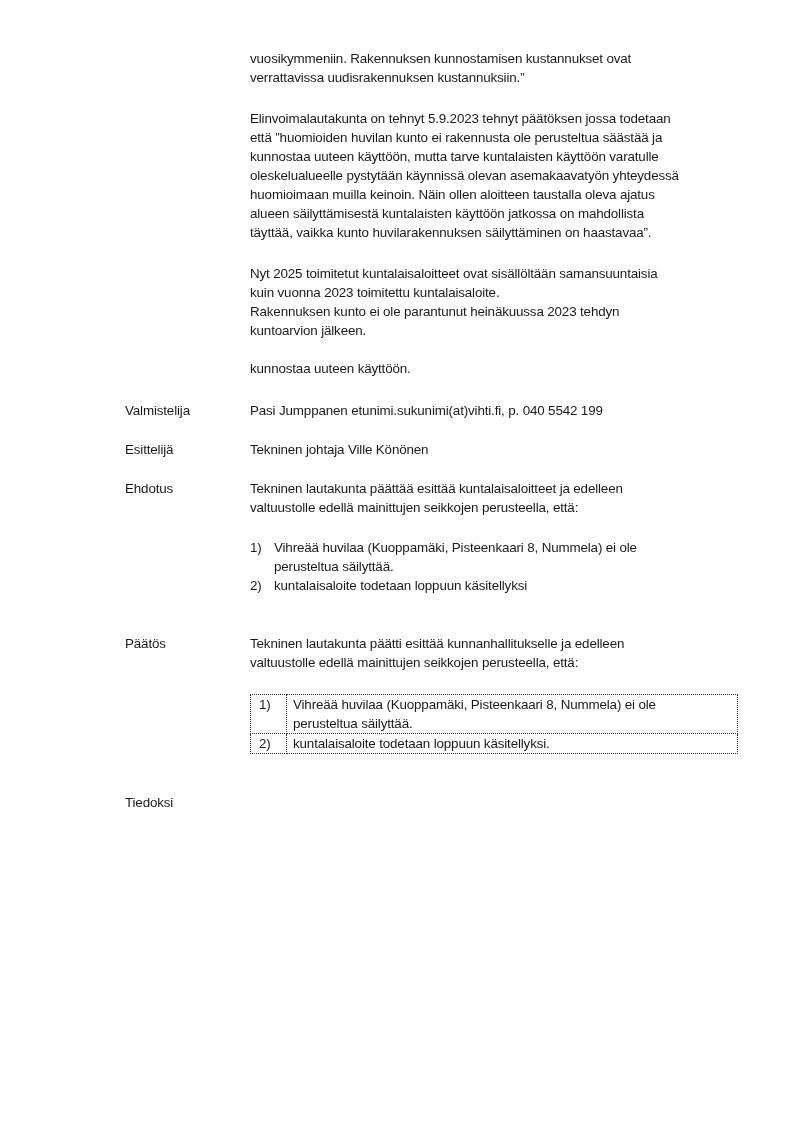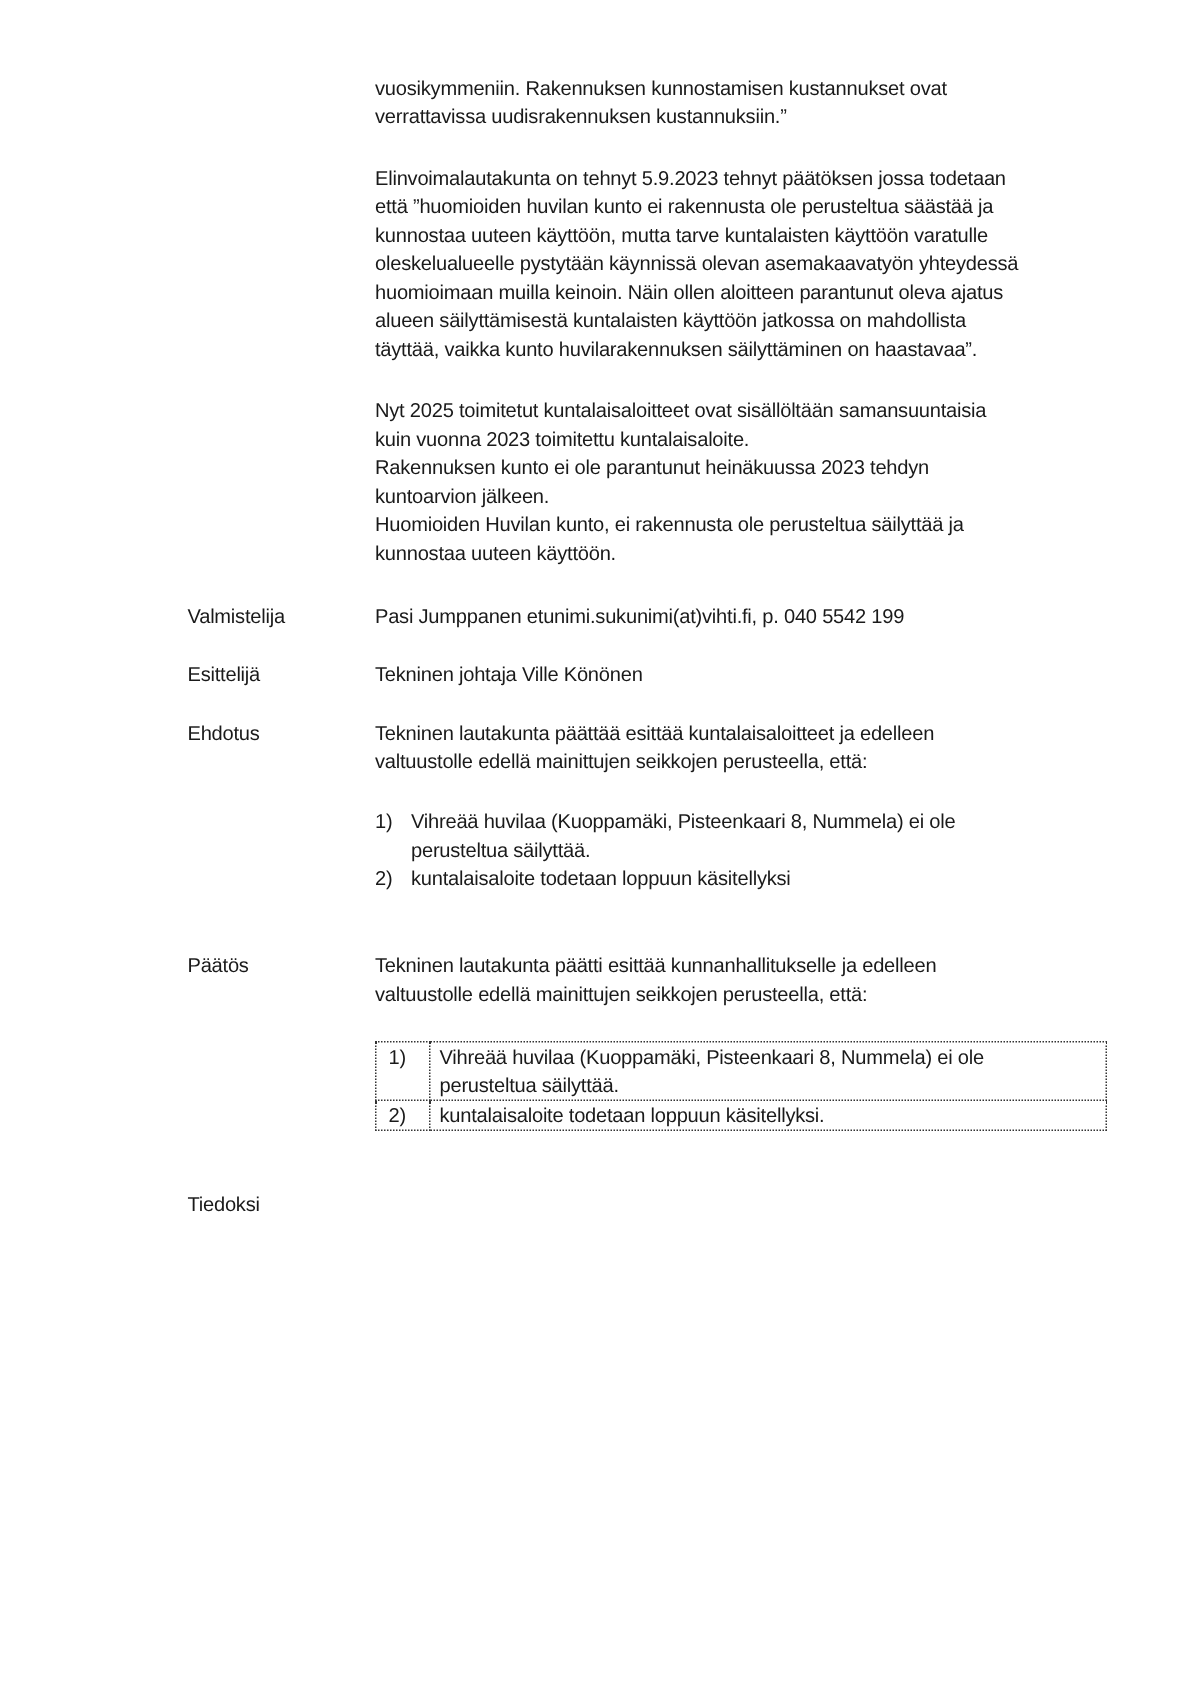--- a/index.html
+++ b/index.html
@@ -29,29 +29,28 @@
 
 <div class="page">
 
   <div class="line" style="top:50px">vuosikymmeniin.   Rakennuksen kunnostamisen kustannukset ovat</div>
   <div class="line" style="top:69px">verrattavissa uudisrakennuksen kustannuksiin.”</div>
 
   <div class="line" style="top:110px">Elinvoimalautakunta on tehnyt 5.9.2023 tehnyt  päätöksen jossa todetaan</div>
   <div class="line" style="top:129px">että ”huomioiden huvilan kunto ei rakennusta ole perusteltua säästää ja</div>
   <div class="line" style="top:148px">kunnostaa uuteen käyttöön, mutta tarve kuntalaisten käyttöön varatulle</div>
   <div class="line" style="top:167px">oleskelualueelle pystytään käynnissä olevan asemakaavatyön yhteydessä</div>
-  <div class="line" style="top:186px">huomioimaan muilla keinoin. Näin ollen aloitteen parantunut oleva ajatus</div>
+  <div class="line" style="top:186px">huomioimaan muilla keinoin. Näin ollen aloitteen taustalla oleva ajatus</div>
   <div class="line" style="top:205px">alueen säilyttämisestä kuntalaisten käyttöön jatkossa on mahdollista</div>
   <div class="line" style="top:224px">täyttää, vaikka kunto huvilarakennuksen säilyttäminen on haastavaa”.</div>
 
   <div class="line" style="top:265px">Nyt 2025 toimitetut kuntalaisaloitteet ovat sisällöltään samansuuntaisia</div>
   <div class="line" style="top:284px">kuin vuonna 2023 toimitettu kuntalaisaloite.</div>
   <div class="line" style="top:303px">Rakennuksen kunto ei ole parantunut heinäkuussa 2023 tehdyn</div>
   <div class="line" style="top:322px">kuntoarvion jälkeen.</div>
-  <div class="line" style="top:341px">Huomioiden Huvilan kunto, ei rakennusta ole perusteltua säilyttää ja</div>
   <div class="line" style="top:360px">kunnostaa uuteen käyttöön.</div>
 
   <div class="label" style="top:402px">Valmistelija</div>
   <div class="line" style="top:402px">Pasi Jumppanen   etunimi.sukunimi(at)vihti.fi, p. 040 5542 199</div>
 
   <div class="label" style="top:441px">Esittelijä</div>
   <div class="line" style="top:441px">Tekninen johtaja Ville Könönen</div>
 
   <div class="label" style="top:480px">Ehdotus</div>
   <div class="line" style="top:480px">Tekninen lautakunta päättää esittää kuntalaisaloitteet ja edelleen</div>

